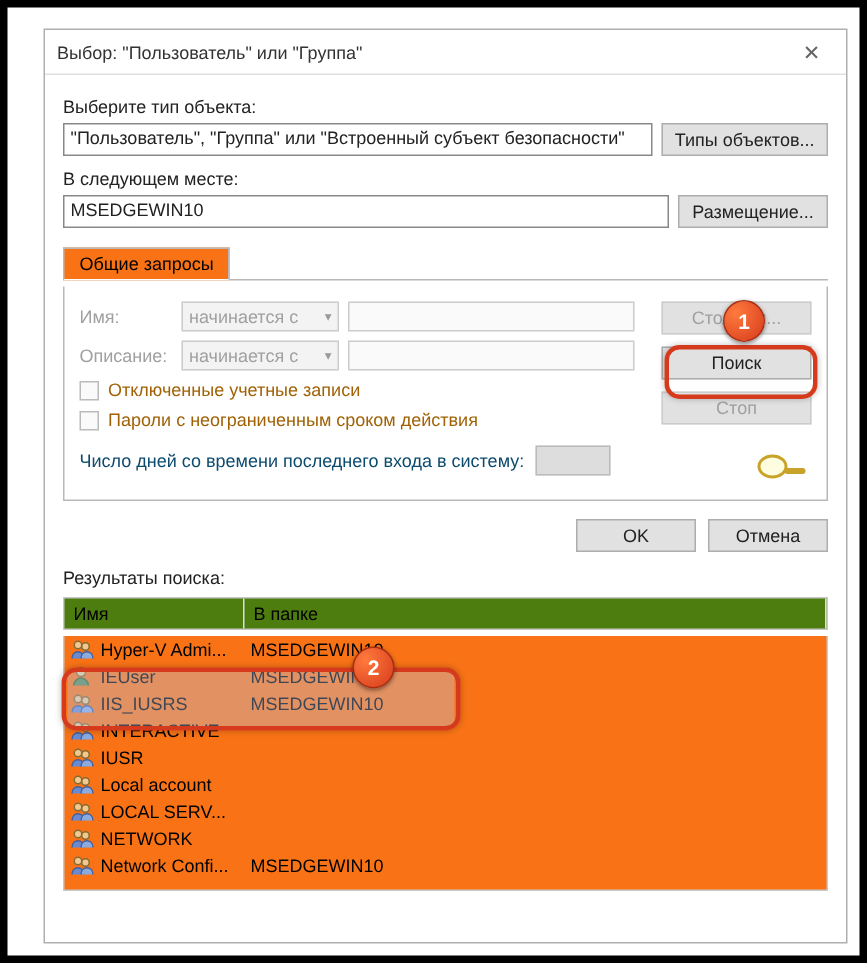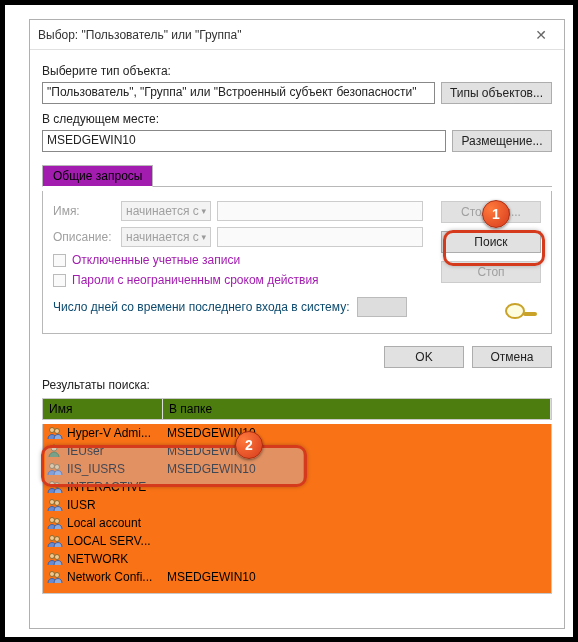--- a/index.html
+++ b/index.html
@@ -8,30 +8,30 @@
 .titlebar{height:30px;display:flex;align-items:center;padding:0 8px;border-bottom:1px solid #e0e0e0}
 .titlebar .title{flex:1;color:#333}
 .close-x{width:30px;text-align:center;color:#666;font-size:14px}
 .body{padding:10px 12px 6px 12px;display:flex;flex-direction:column;gap:4px}
 .lbl{color:#222;margin-top:4px}
 .row{display:flex;gap:6px;align-items:center}
 .txt{flex:1;background:#fff;border:1px solid #888;height:22px;padding:2px 4px;color:#222}
 .btn{height:22px;min-width:100px;background:#e1e1e1;border:1px solid #adadad;padding:0 8px;text-align:center;line-height:20px;color:#222;white-space:nowrap}
 .btn.disabled{color:#a0a0a0;border-color:#ccc}
 .tabstrip{margin-top:8px;border-bottom:1px solid #b8b8b8;display:flex}
-.tab{border:1px solid #b8b8b8;border-bottom:1px solid #fff;background:#a21caf;padding:3px 10px;position:relative;top:1px}
+.tab{border:1px solid #b8b8b8;border-bottom:1px solid #fff;background:#f97316;padding:3px 10px;position:relative;top:1px}
 .tabbody{border:1px solid #b8b8b8;border-top:none;padding:10px;display:flex;gap:18px}
 .tabbody-left{flex:1;display:flex;flex-direction:column;gap:6px}
 .tabbody-right{width:100px;display:flex;flex-direction:column;gap:8px;align-items:stretch}
 .frow{display:flex;align-items:center;gap:6px}
 .frow .flabel{width:62px;color:#a0a0a0}
-.combo{width:90px;height:20px;border:1px solid #ccc;background:#f3f3f3;color:#a0a0a0;padding:0 4px;display:flex;align-items:center;justify-content:space-between}
+.combo{width:105px;height:20px;border:1px solid #ccc;background:#f3f3f3;color:#a0a0a0;padding:0 4px;display:flex;align-items:center;justify-content:space-between}
 .combo .chev{font-size:9px;color:#999}
 .finput{flex:1;height:20px;border:1px solid #ccc;background:#fafafa}
-.chk{display:flex;align-items:center;gap:6px;color:#a21caf}
+.chk{display:flex;align-items:center;gap:6px;color:#a16207}
 .chk .box{width:13px;height:13px;border:1px solid #bbb;background:#fafafa}
 .daysrow{display:flex;align-items:center;gap:8px;color:#0c4a6e;margin-top:4px}
 .spin{width:50px;height:20px;background:#ddd;border:1px solid #bbb}
 .mag{width:40px;height:24px;align-self:flex-end}
 .okrow{display:flex;justify-content:flex-end;gap:8px;margin:8px 0 4px 0}
 .reslabel{color:#222;margin-top:2px;margin-bottom:2px}
 .listhead{display:flex;border:1px solid #c8c8c8;background:#4d7c0f}
 .listhead .col{padding:3px 6px;border-right:1px solid #ddd}
 .col-name{width:120px}
 .col-folder{flex:1}

